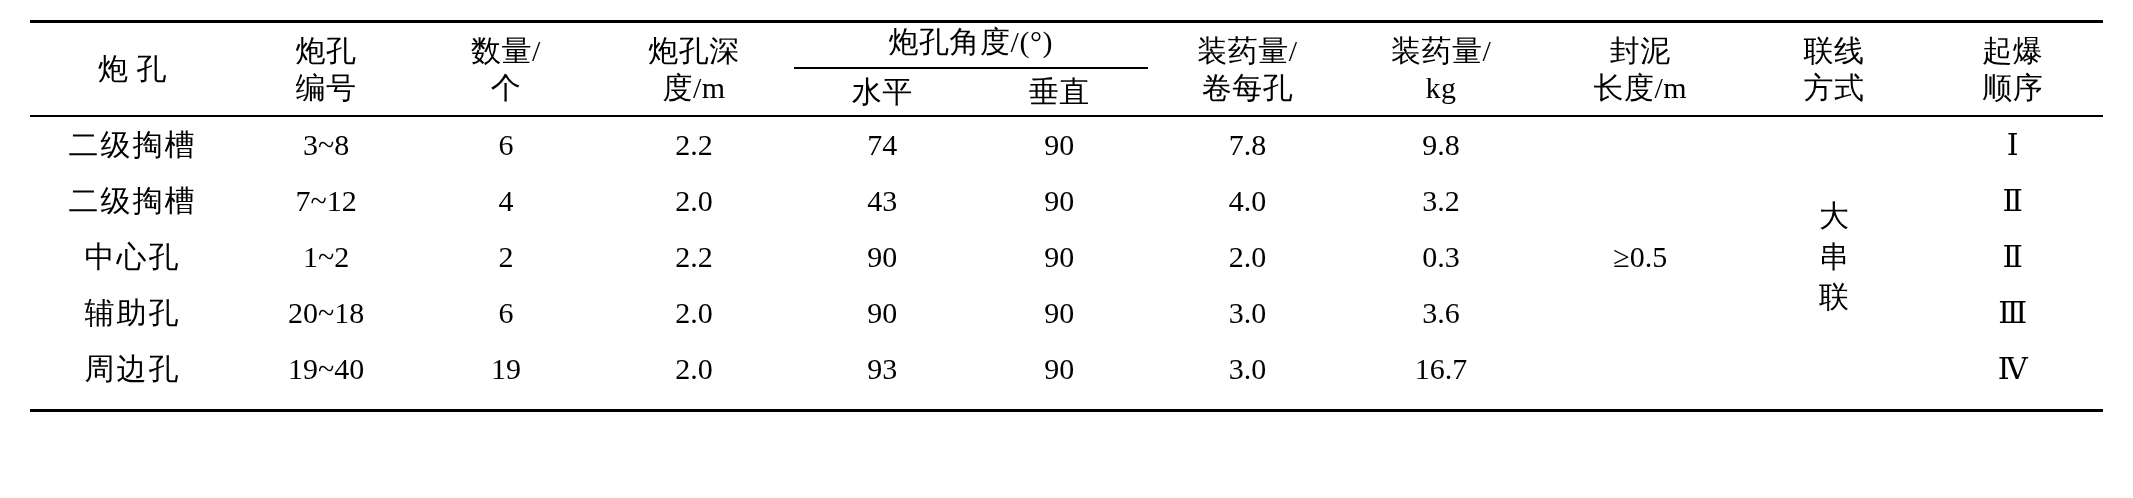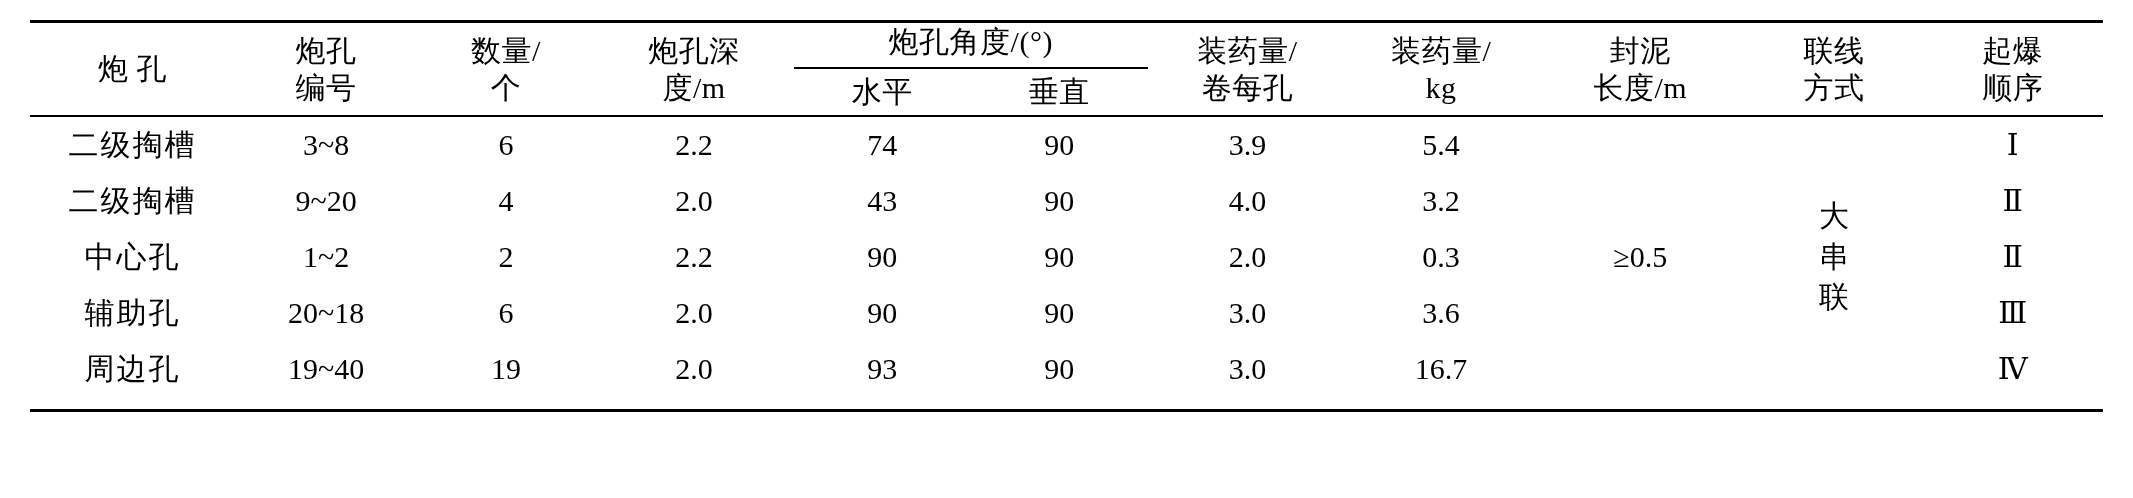--- a/index.html
+++ b/index.html
@@ -193,36 +193,36 @@
     </colgroup>
     <tbody>
 
       <tr>
         <td class="firstcol">二级掏槽</td>
         <td>3~8</td>
         <td>6</td>
         <td>2.2</td>
         <td>74</td>
         <td>90</td>
-        <td>3.9</td>
-        <td>5.4</td>
+        <td>7.8</td>
+        <td>9.8</td>
         <td rowspan="5">≥0.5</td>
         <td rowspan="5">
           <span class="vert-text">
             <span>大</span>
             <span>串</span>
             <span>联</span>
           </span>
         </td>
         <td>Ⅰ</td>
       </tr>
 
       <tr>
         <td class="firstcol">二级掏槽</td>
-        <td>9~20</td>
+        <td>7~12</td>
         <td>4</td>
         <td>2.0</td>
         <td>43</td>
         <td>90</td>
         <td>4.0</td>
         <td>3.2</td>
         <td>Ⅱ</td>
       </tr>
 
       <tr>

